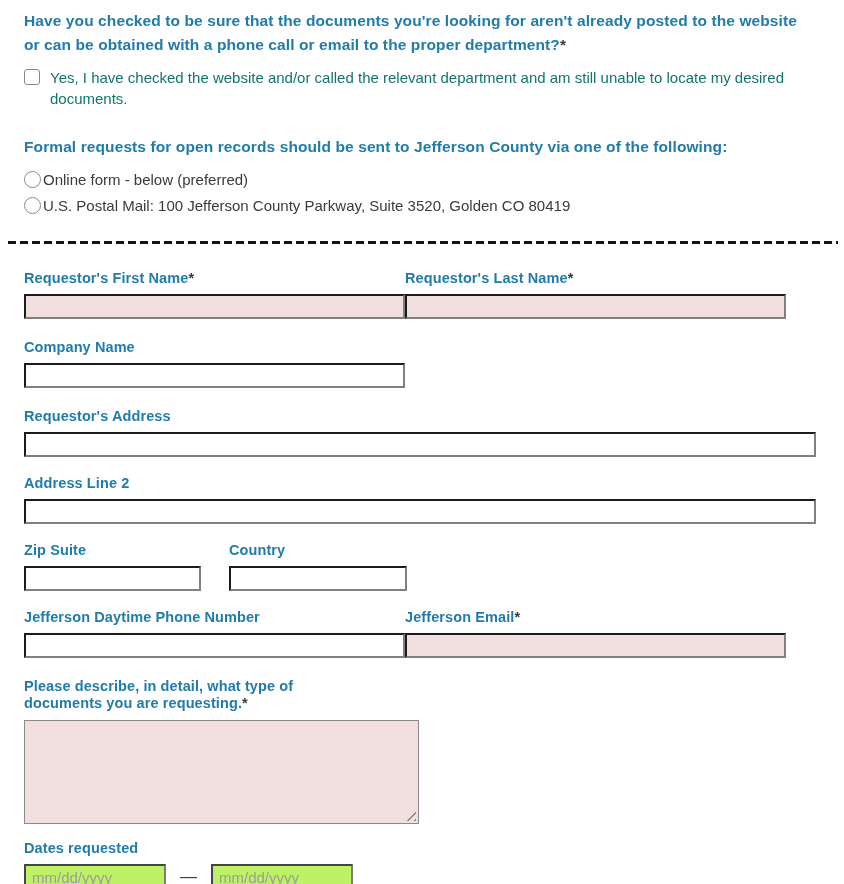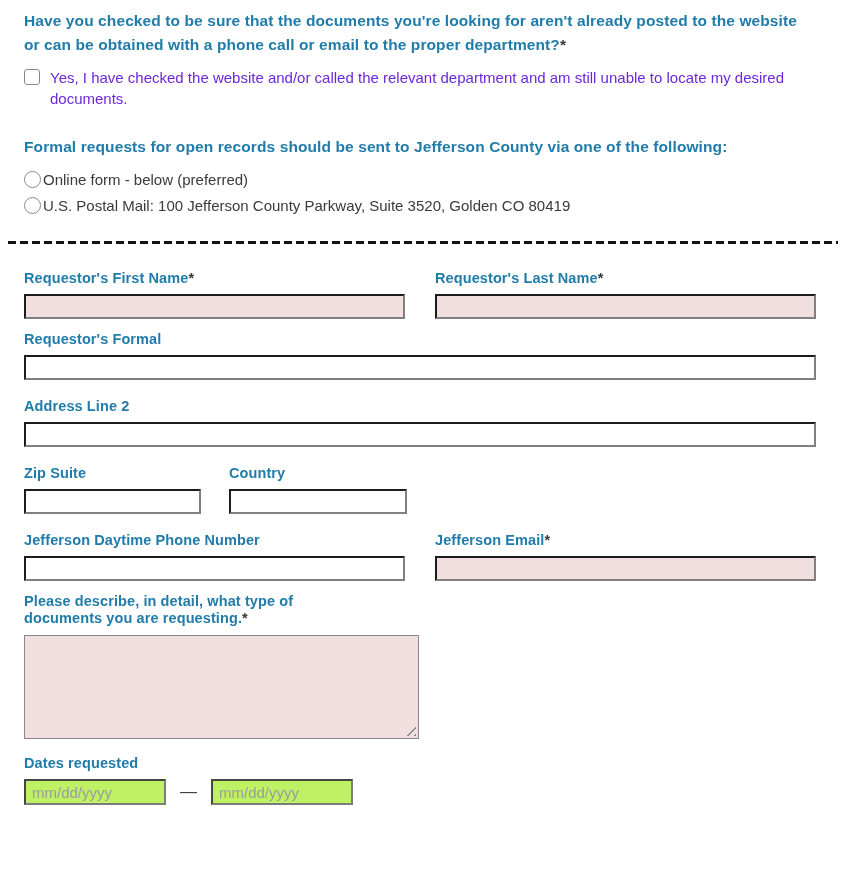--- a/index.html
+++ b/index.html
@@ -14,21 +14,21 @@
 
   
   .teal-heading {
     color:#217caa; font-weight:700; font-size:15.5px; line-height:24px;
     letter-spacing:0.1px; max-width:790px;
   }
   .asterisk { color:#3a3a3a; font-weight:700; }
 
   
   .check-row { display:flex; align-items:flex-start; gap:10px; margin-top:10px; }
-  .check-row .opt-text { font-size:15px; line-height:21px; color:#6d28d9; max-width:745px; }
+  .check-row .opt-text { font-size:15px; line-height:21px; color:#0f766e; max-width:745px; }
   input[type="checkbox"] {
     appearance:none; -webkit-appearance:none;
     width:16px; height:16px; flex:none; margin-top:2px;
     border:1.5px solid #8a8a8a; border-radius:3px; background:#fff; cursor:pointer;
   }
   .radio-row { display:flex; align-items:center; gap:2px; margin-bottom:9px; }
   .radio-row .opt-text { font-size:15px; line-height:17px; color:#3a3a3a; }
   input[type="radio"] {
     appearance:none; -webkit-appearance:none;
     width:17px; height:17px; flex:none;
@@ -36,21 +36,21 @@
   }
 
   .methods-heading { margin-top:26px; margin-bottom:12px; }
 
   .divider {
     height:3px; margin:27px -22px 0 -16px;
     background:repeating-linear-gradient(90deg,#141414 0 8px,transparent 8px 12px);
   }
 
   .form-section { margin-top:26px; }
-  .grid2 { display:grid; grid-template-columns:381px 381px; column-gap:30px; margin-bottom:12px; }
+  .grid2 { display:grid; grid-template-columns:381px 381px; margin-bottom:20px; }
   .grid4 { display:grid; grid-template-columns:177px 178px 176px 177px; column-gap:28px; margin-bottom:18px; }
   .block { margin-bottom:18px; }
 
   .field-label {
     display:block; color:#217caa; font-weight:700; font-size:14.5px;
     line-height:17px; letter-spacing:0.1px; margin-bottom:7px;
   }
   .tinput {
     display:block; width:100%; height:25px;
     border-style:solid; border-width:2px;
@@ -116,23 +116,30 @@
       <div class="field">
         <span class="field-label"><span>Requestor's First Name</span><span class="asterisk">*</span></span>
         <input class="tinput required" type="text" style="">
       </div>
       <div class="field">
         <span class="field-label"><span>Requestor's Last Name</span><span class="asterisk">*</span></span>
         <input class="tinput required" type="text" style="">
       </div>
     </div>
 
+    <div class="grid2">
+      <div class="field">
+        <span class="field-label">Company Name</span>
+        <input class="tinput" type="text" style="">
+      </div>
+      <div></div>
+    </div>
 
     <div class="block field">
-      <span class="field-label">Requestor's Formal</span>
+      <span class="field-label">Requestor's Address</span>
       <input class="tinput" type="text" style="">
     </div>
 
     <div class="block field">
       <span class="field-label">Address Line 2</span>
       <input class="tinput" type="text" style="">
     </div>
 
     <div class="grid4">
       <div class="field">

